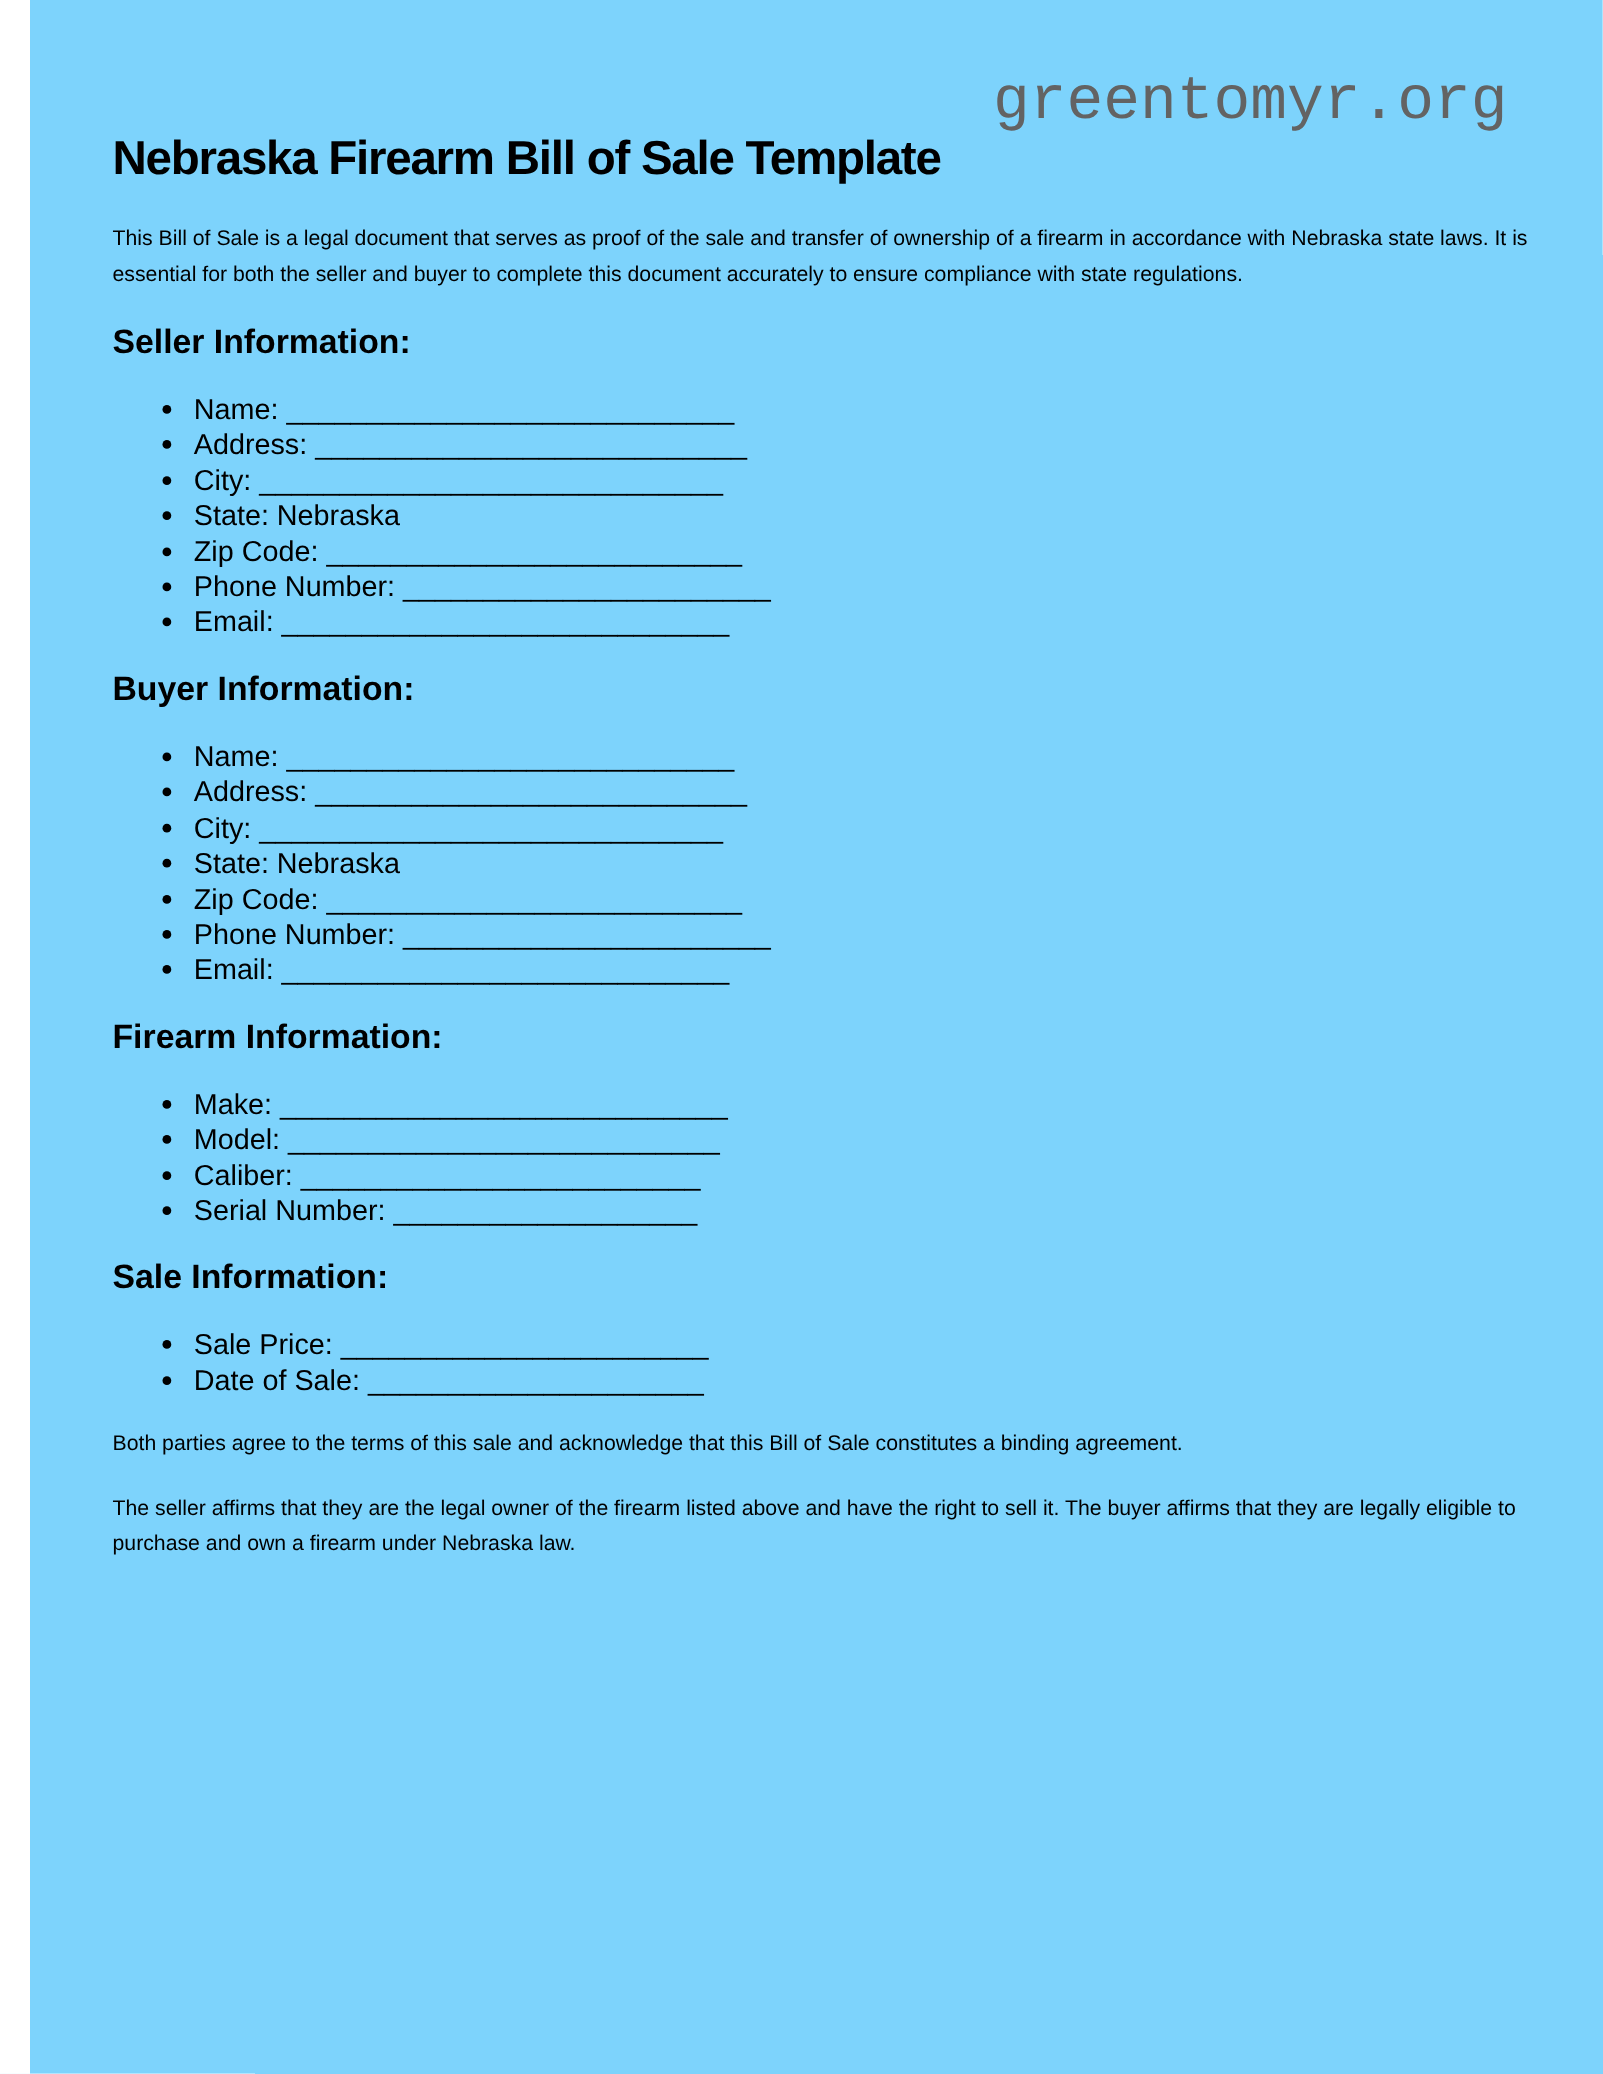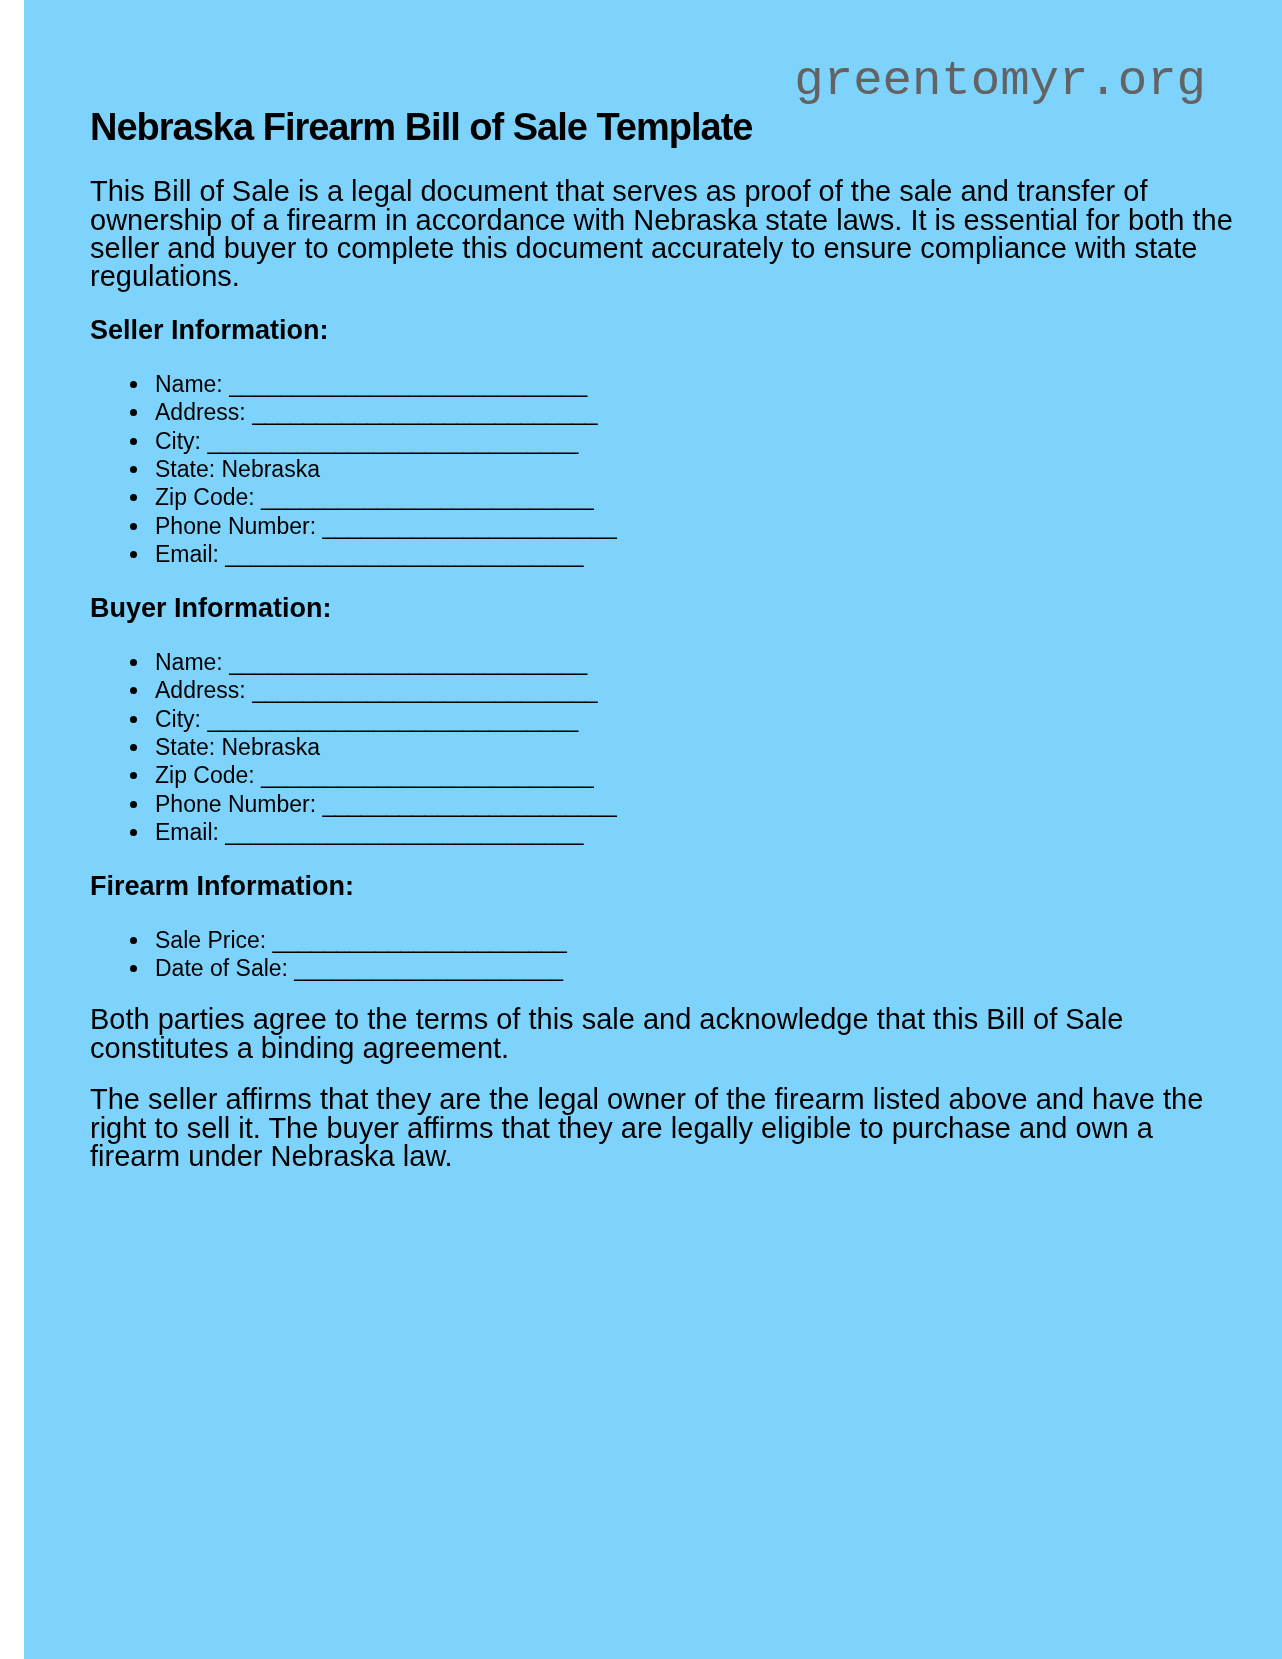--- a/index.html
+++ b/index.html
@@ -34,21 +34,21 @@
   h1.doc-title {
     margin: 0 0 28px 0;
     font-size: 38px;
     line-height: 1.1;
     font-weight: bold;
     letter-spacing: -1px;
     color: #000000;
   }
   p.doc-paragraph {
     margin: 23px 0;
-    font-size: 29px;
+    font-size: 17px;
     line-height: 28.4px;
     max-width: 1150px;
   }
   h3.section-heading {
     margin: 23px 0;
     font-size: 27px;
     line-height: 33px;
     font-weight: bold;
   }
   ul.field-list, ol.signature-list {
@@ -99,23 +99,30 @@
       <li>City: _____________________________</li>
       <li>State: Nebraska</li>
       <li>Zip Code: __________________________</li>
       <li>Phone Number: _______________________</li>
       <li>Email: ____________________________</li>
     </ul>
   </section>
 
   <section>
     <h3 class="section-heading">Firearm Information:</h3>
+    <ul class="field-list">
+      <li>Make: ____________________________</li>
+      <li>Model: ___________________________</li>
+      <li>Caliber: _________________________</li>
+      <li>Serial Number: ___________________</li>
+    </ul>
   </section>
 
   <section>
+    <h3 class="section-heading">Sale Information:</h3>
     <ul class="field-list">
       <li>Sale Price: _______________________</li>
       <li>Date of Sale: _____________________</li>
     </ul>
   </section>
 
   <p class="doc-paragraph">Both parties agree to the terms of this sale and acknowledge that this Bill of Sale constitutes a binding agreement.</p>
 
   <p class="doc-paragraph">The seller affirms that they are the legal owner of the firearm listed above and have the right to sell it. The buyer affirms that they are legally eligible to purchase and own a firearm under Nebraska law.</p>
 

